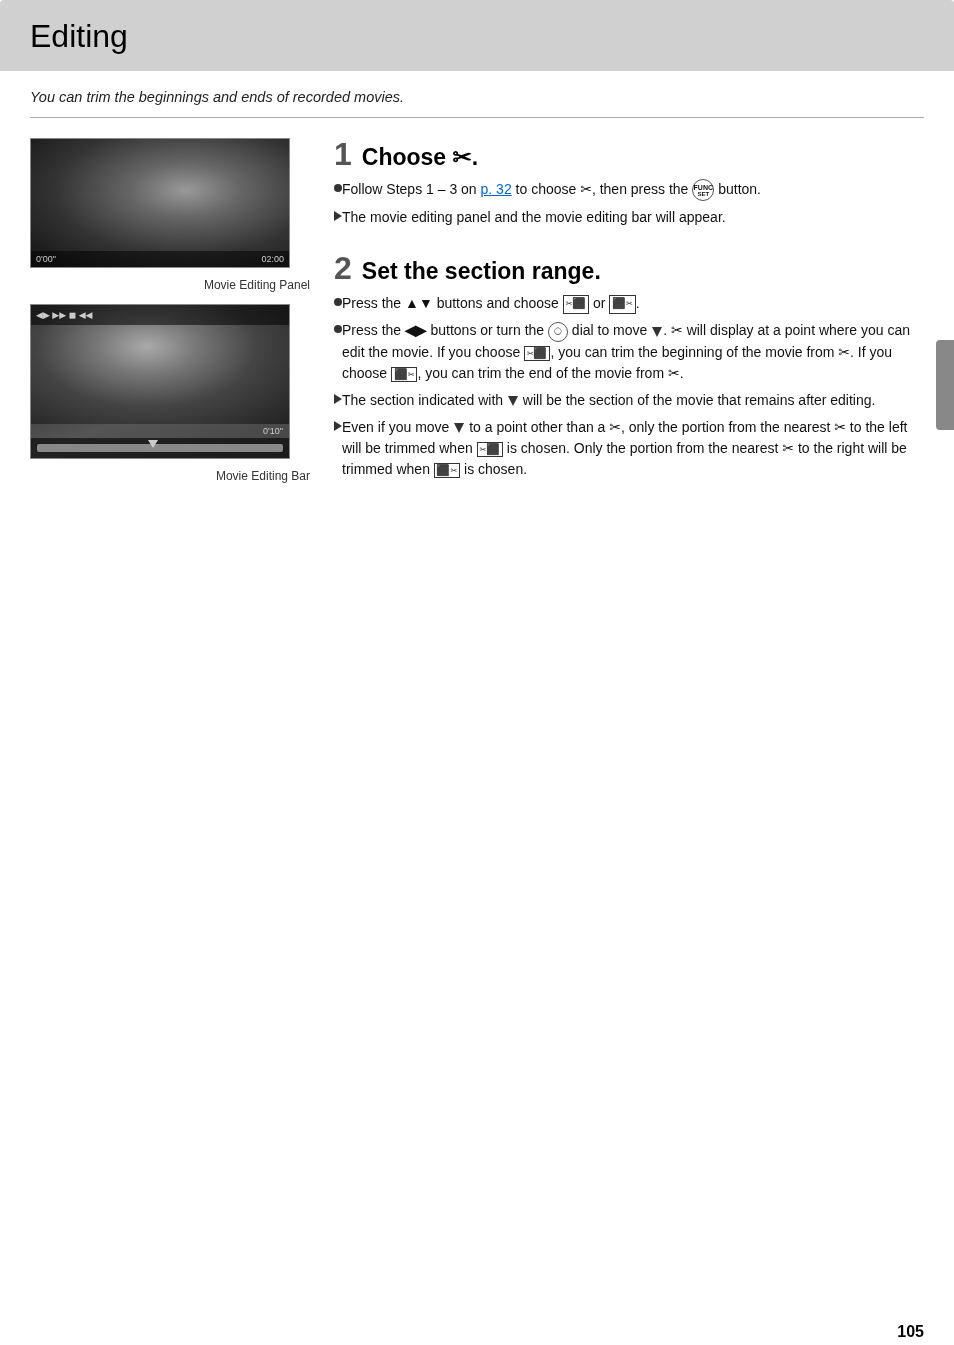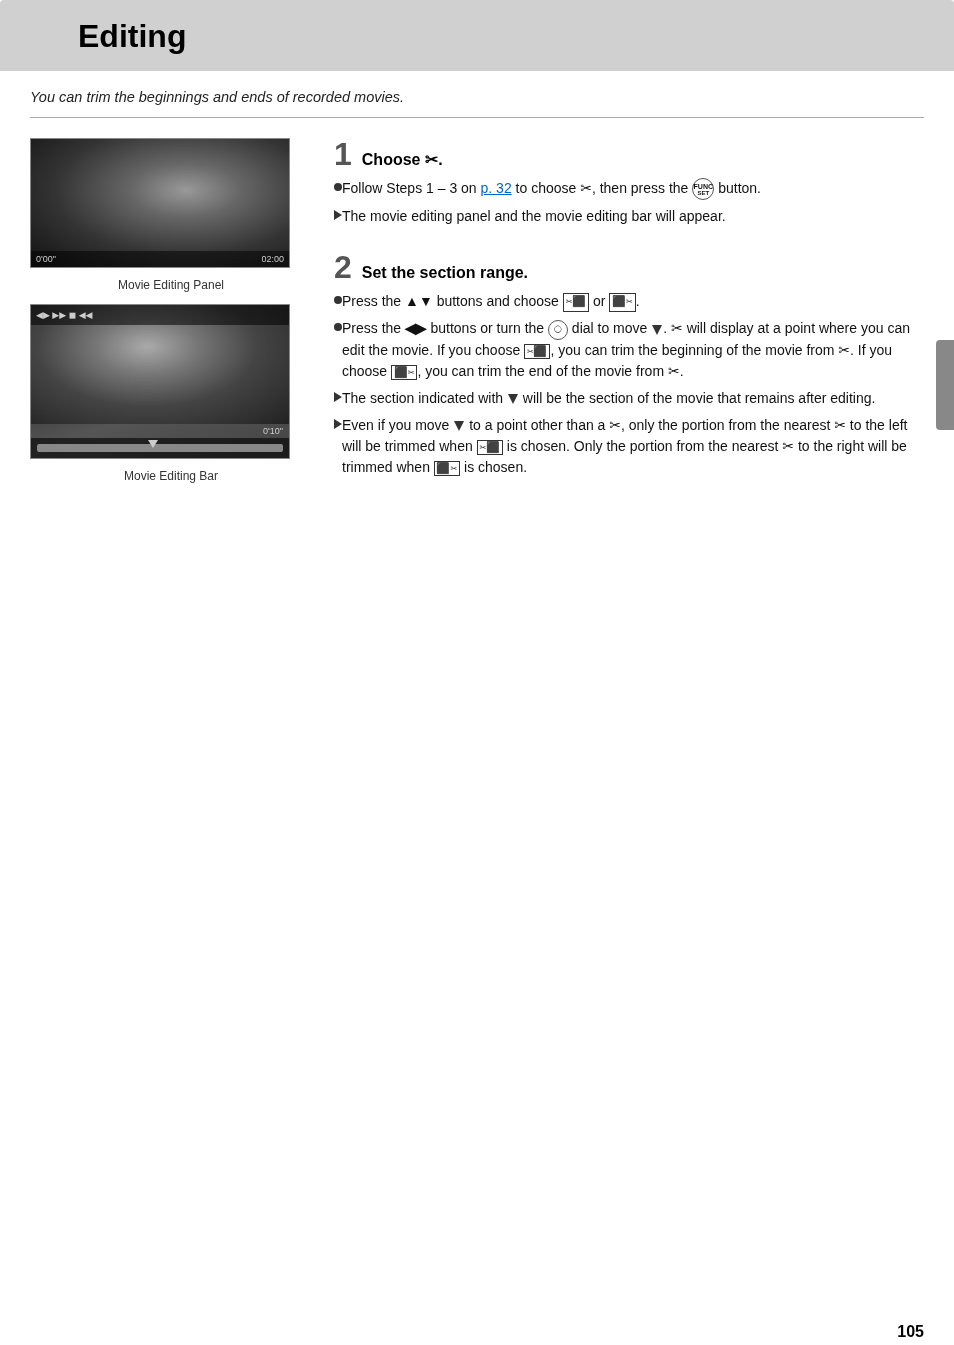--- a/index.html
+++ b/index.html
@@ -23,23 +23,22 @@
 
     
     .header-section {
       background: #d0d0d0;
       padding: 18px 30px 16px 30px;
       border-radius: 4px 4px 0 0;
     }
 
     .header-title {
       font-size: 32px;
-      font-weight: bold;
+      font-weight: normal;
       color: #000;
-      margin-left: 48px;
     }
 
     
     .intro-text {
       padding: 18px 30px 12px 30px;
       font-size: 14.5px;
       color: #222;
       font-style: italic;
     }
 
@@ -175,21 +174,21 @@
       position: absolute;
       right: 6px;
       bottom: 22px;
       color: #ccc;
       font-size: 9px;
     }
 
     .image-label {
       font-size: 12px;
       color: #333;
-      text-align: center;
+      text-align: right;
       margin-top: 2px;
       padding-left: 2px;
     }
 
     
     .right-column {
       flex: 1;
       display: flex;
       flex-direction: column;
       gap: 0;
@@ -209,21 +208,21 @@
 
     .step-number {
       font-size: 32px;
       font-weight: bold;
       color: #555;
       line-height: 1;
       flex-shrink: 0;
     }
 
     .step-title {
-      font-size: 16px;
+      font-size: 23px;
       font-weight: bold;
       color: #000;
     }
 
     .step-content {
       padding-left: 0;
     }
 
     
     .bullet-item {

